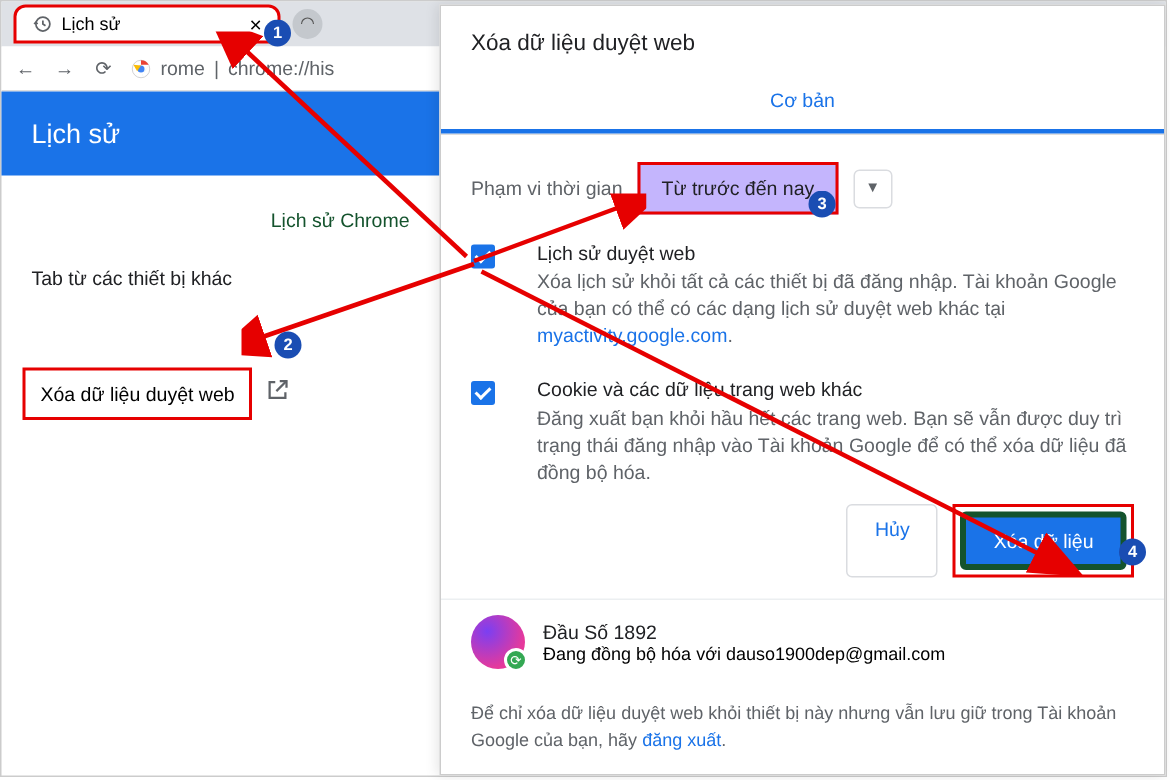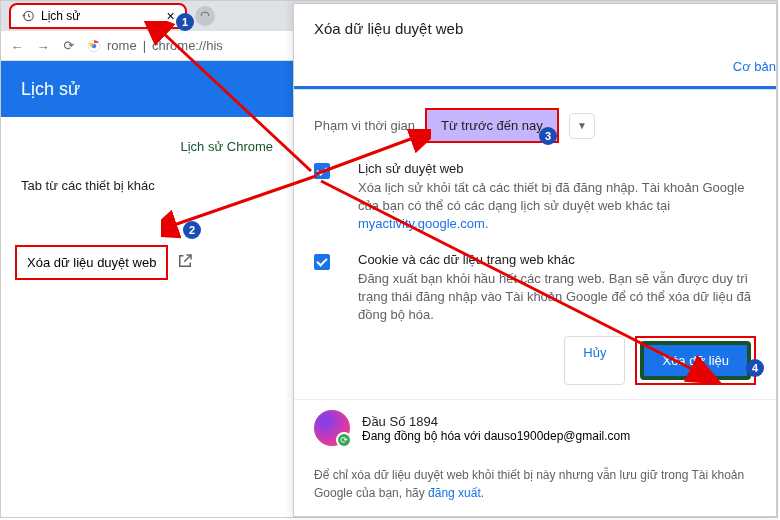--- a/index.html
+++ b/index.html
@@ -24,21 +24,21 @@
 .side-items { padding: 10px 0; }
 .side-item { padding: 12px 20px; font-size: 13px; color: #202124; cursor: pointer; }
 .side-item.active { color: #14532d; font-weight: 500; text-align: right; }
 .side-clear-row { display: flex; align-items: center; gap: 8px; padding: 10px 14px; margin-top: 20px; }
 .side-clear { border: 2px solid #e60000; padding: 8px 10px; font-size: 13px; }
 
 .dialog { position: absolute; left: 292px; top: 2px; width: 484px; height: 514px; background: #fff; border: 1px solid #ccc; box-shadow: -2px 0 8px rgba(0,0,0,0.1); display: flex; flex-direction: column; }
 .dlg-title { padding: 16px 20px 10px; font-size: 15px; color: #202124; }
 .dlg-tabs { display: flex; border-bottom: 1px solid #ddd; }
 .dlg-tab { flex: 1; text-align: center; padding: 12px 0; font-size: 13px; color: #5f6368; cursor: pointer; }
-.dlg-tab.active { color: #1a73e8; border-bottom: 3px solid #1a73e8; font-weight: 500; text-align: right; }
+.dlg-tab.active { color: #1a73e8; border-bottom: 3px solid #1a73e8; font-weight: 500; }
 
 .dlg-body { padding: 18px 20px 10px; flex: 1; overflow: auto; }
 .time-row { display: flex; align-items: center; gap: 10px; font-size: 13px; color: #5f6368; margin-bottom: 18px; }
 .time-select { border: 2px solid #e60000; padding: 8px 14px; font-size: 13px; color: #202124; background: #c4b5fd; }
 .time-caret { width: 26px; height: 26px; border: 1px solid #dadce0; border-radius: 4px; display: flex; align-items: center; justify-content: center; color: #5f6368; font-size: 10px; }
 
 .opt { display: flex; gap: 28px; margin-bottom: 18px; font-size: 13px; }
 .chk { width: 16px; height: 16px; background: #1a73e8; border-radius: 2px; position: relative; flex-shrink: 0; margin-top: 2px; }
 .chk::after { content: ""; position: absolute; left: 5px; top: 2px; width: 4px; height: 8px; border: solid #fff; border-width: 0 2px 2px 0; transform: rotate(45deg); }
 .opt-title { color: #202124; margin-bottom: 3px; }
@@ -168,21 +168,21 @@
           <div class="btn btn-primary">Xóa dữ liệu</div>
         </div>
     </div>
 
     <div class="profile-row">
       <div class="avatar-wrap">
         <div class="avatar"></div>
         <div class="sync-badge">⟳</div>
       </div>
       <div>
-        <div class="profile-name">Đầu Số 1894</div>
+        <div class="profile-name">Đầu Số 1892</div>
         <div class="profile-sync">Đang đồng bộ hóa với dauso1900dep@gmail.com</div>
       </div>
     </div>
 
     <div class="footer-note">
       <span>Để chỉ xóa dữ liệu duyệt web khỏi thiết bị này nhưng vẫn lưu giữ trong Tài khoản Google của bạn, hãy </span><a>đăng xuất</a><span>.</span>
     </div>
   </div>
 
   <div class="badge-num b1">1</div>

